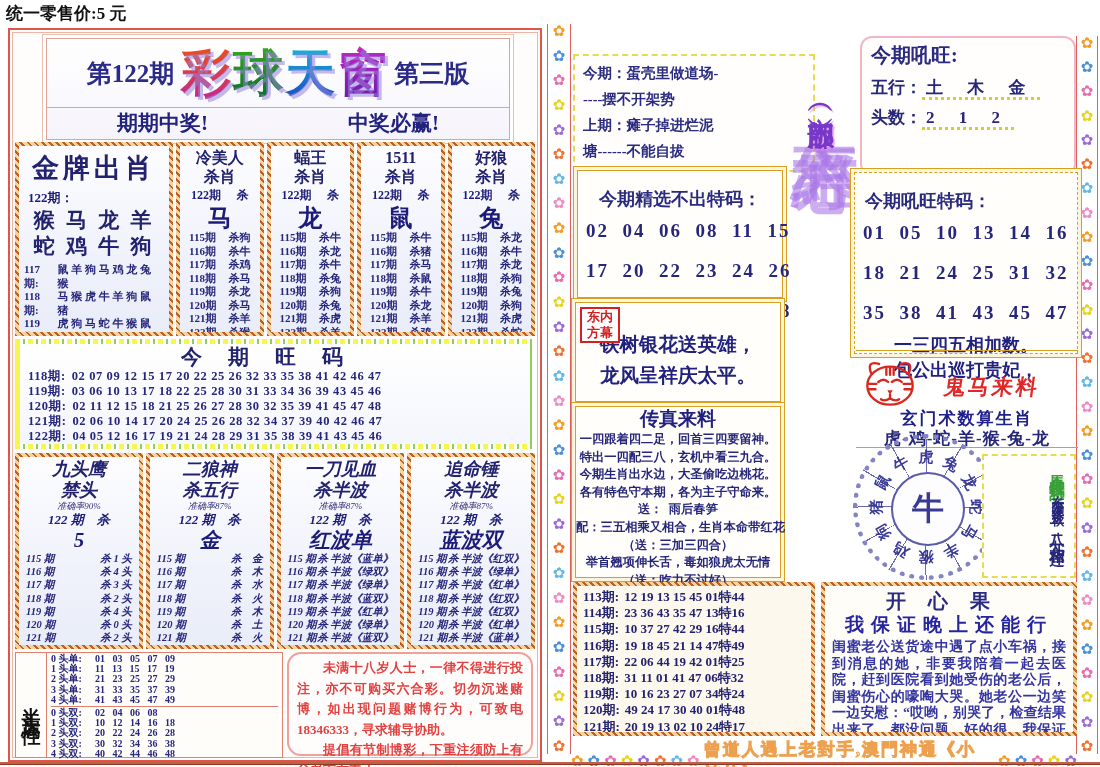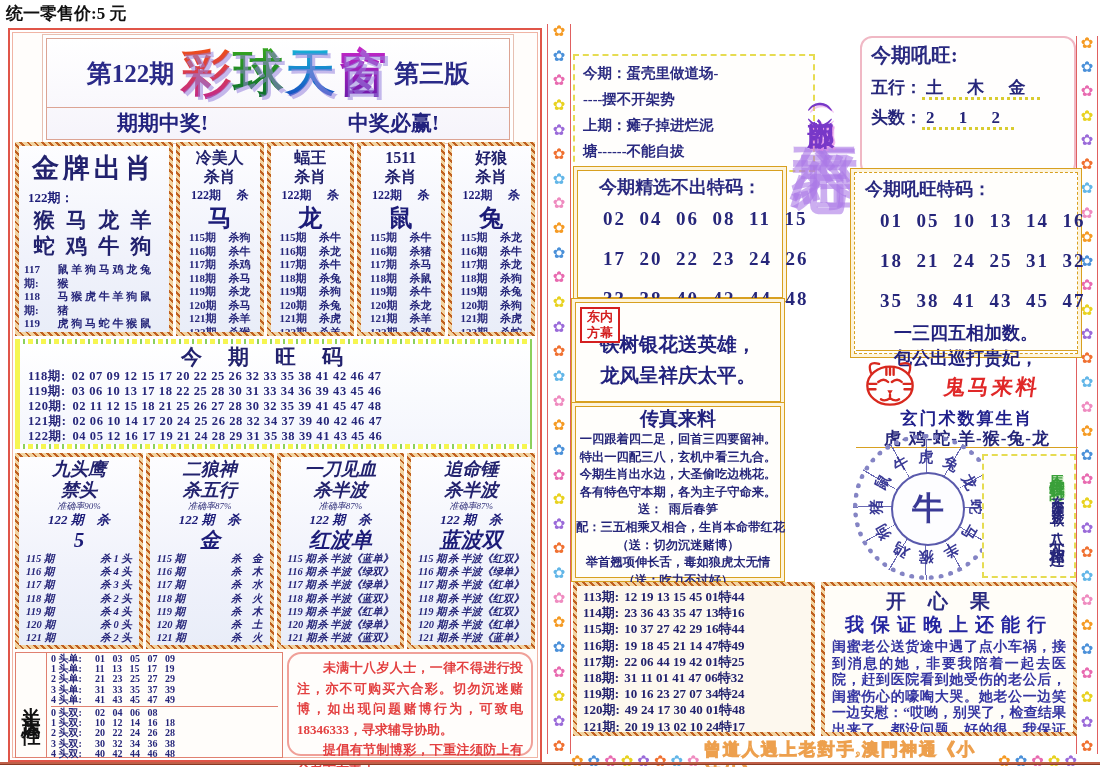--- a/index.html
+++ b/index.html
@@ -77,22 +77,22 @@
   .hwrow .v{letter-spacing:10px;border-bottom:3px dotted #d8cc30;padding:0 4px;}
   .dfxj{writing-mode:vertical-rl;text-orientation:mixed;font-weight:bold;line-height:1;}
   .dfxj .ch{font-size:66px;-webkit-background-clip:text;background-clip:text;color:transparent;
             text-shadow:4px 4px 0 rgba(170,120,230,.6);margin:2px 0;}
   .dfxj .ch:nth-of-type(1){background-image:linear-gradient(180deg,#e83000,#f09800);}
   .dfxj .ch:nth-of-type(2){background-image:linear-gradient(180deg,#d8c800,#48a818);}
   .dfxj .ch:nth-of-type(3){background-image:linear-gradient(180deg,#20b868,#086838);}
   .dfxj .ch:nth-of-type(4){background-image:linear-gradient(180deg,#18c0d0,#2040c0);}
   .dfxj .suf{font-size:27px;color:#7838c8;letter-spacing:2px;text-shadow:2px 2px 0 rgba(230,140,230,.5);}
   .gbox{border:1px solid #d8a020;box-shadow:0 0 0 3px #fdf4dc,0 0 0 4px #d8a020;background:#fffefb;box-sizing:border-box;}
-  .jx-title{font-size:18px;font-weight:bold;text-align:center;color:#2a2a80;margin-top:4px;}
-  .numline{font-size:19px;font-weight:bold;color:#26267a;letter-spacing:2px;white-space:pre;text-align:left;padding-left:25px;line-height:40px;}
+  .jx-title{font-size:18px;font-weight:bold;text-align:center;color:#2a2a80;margin-top:16px;}
+  .numline{font-size:19px;font-weight:bold;color:#26267a;letter-spacing:2px;white-space:pre;text-align:left;padding-left:8px;line-height:40px;}
   .note{font-size:18px;font-weight:bold;color:#22227e;text-align:center;line-height:25px;}
   .stamp{border:2px solid #d42020;color:#d42020;width:36px;font-size:13px;font-weight:bold;text-align:center;line-height:16px;background:#fff;}
   .poem{font-size:19.5px;font-weight:bold;color:#22227e;text-align:center;line-height:31px;}
   .fax-title{font-size:19px;font-weight:bold;text-align:center;color:#22227e;line-height:24px;}
   .fax-line{font-size:12.3px;font-weight:bold;color:#26267a;line-height:17.6px;text-align:center;white-space:pre;}
   .guima{font-size:21px;font-weight:bold;color:#e02828;transform:skewX(-8deg);letter-spacing:3px;}
   .xuanmen{font-size:17px;font-weight:bold;color:#20208c;letter-spacing:2px;text-align:center;}
   .zline{font-size:17px;font-weight:bold;color:#26267a;text-align:center;letter-spacing:1px;}
   .wheel{border-radius:50%;border:5px dotted #8484c4;box-sizing:border-box;
          background:repeating-conic-gradient(#6a6ab4 0deg 1deg,rgba(255,255,255,0) 1deg 30deg);}
@@ -632,21 +632,21 @@
     <div class="gbox abs" style="left:30px;top:400px;width:206px;height:172px;">
       <div class="fax-title">传真来料</div>
       <div>
 
       <div class="fax-line">一四跟着四二足，回首三四要留神。</div>
           <div class="fax-line">特出一四配三八，玄机中看三九合。</div>
           <div class="fax-line">今期生肖出水边，大圣偷吃边桃花。</div>
           <div class="fax-line">各有特色守本期，各为主子守命来。</div>
           <div class="fax-line">送：  雨后春笋</div>
           <div class="fax-line">配：三五相乘又相合，生肖本命带红花</div>
-          <div class="fax-line">（送：切勿沉迷赌博）</div>
+          <div class="fax-line">（送：三加三四合）</div>
           <div class="fax-line">举首翘项伸长舌，毒如狼虎太无情</div>
           <div class="fax-line">（送：吃力不讨好）</div>
         </div>
     </div>
 
     <div class="abs" style="left:311px;top:344px;width:222px;height:96px;border-top:1px solid #d8a020;border-bottom:1px solid #d8a020;">
       <svg class="abs" style="left:2px;top:2px;" width="64" height="58" viewBox="0 0 64 64">
         <g fill="none" stroke="#d8281e" stroke-width="2.6" stroke-linecap="round">
           <ellipse cx="32" cy="36" rx="25" ry="21"></ellipse>
           <path d="M11 22 Q6 8 20 12"></path>

